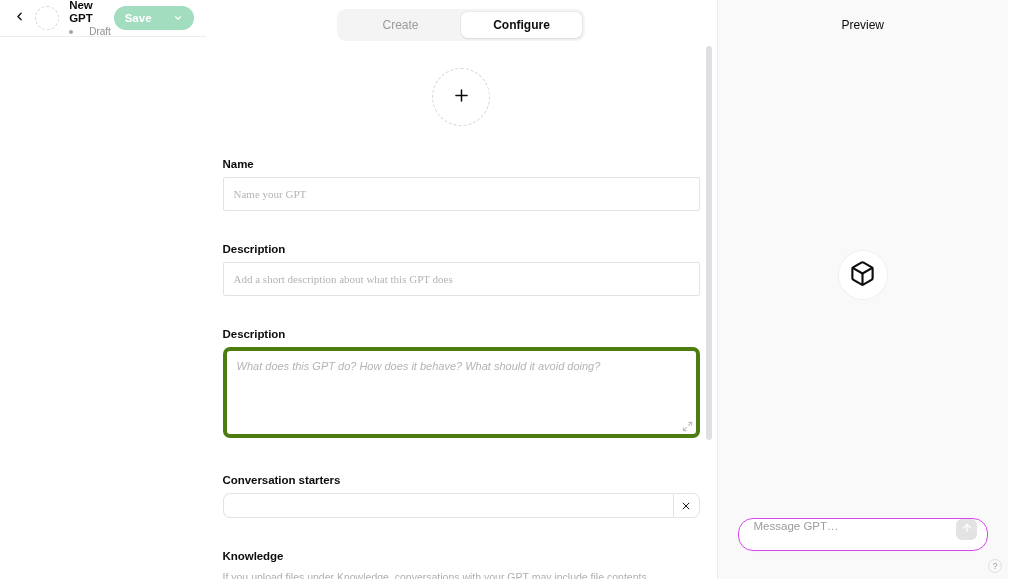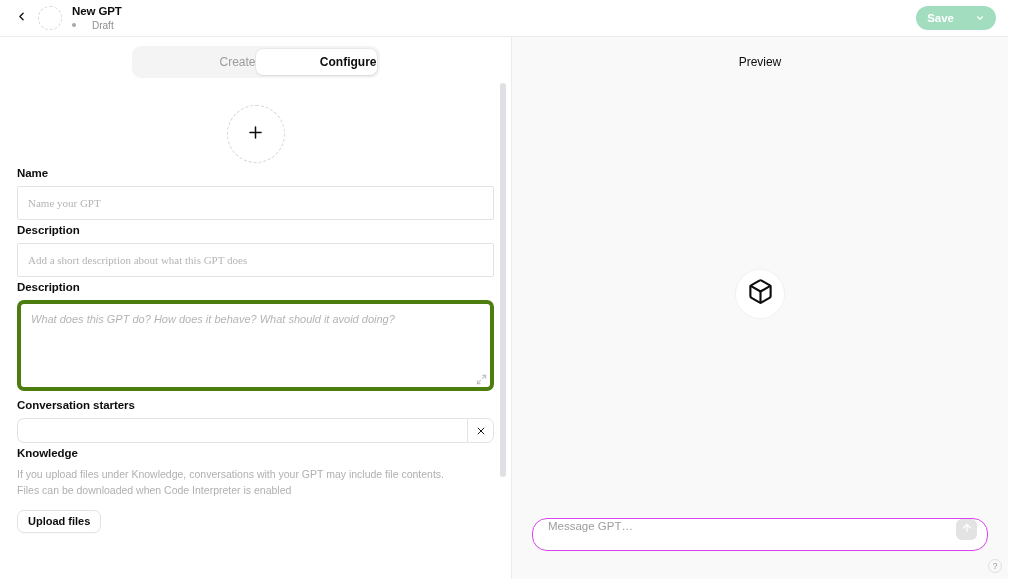--- a/index.html
+++ b/index.html
@@ -6,21 +6,21 @@
   html, body {
     margin: 0; padding: 0;
     width: 1024px; height: 579px;
     overflow: hidden;
     background: #ffffff;
     font-family: "Liberation Sans", sans-serif;
     color: #0d0d0d;
     -webkit-font-smoothing: antialiased;
   }
 
-  .app { width: 1008px; height: 579px; display: flex; flex-direction: column; }
+  .app { width: 1008px; height: 579px; display: flex; }
 
   
   .topbar {
     height: 37px;
     flex: 0 0 37px;
     display: flex;
     align-items: center;
     padding: 0 12px 0 8px;
     background: #ffffff;
     border-bottom: 1px solid #ececec;
@@ -99,21 +99,21 @@
   .tabs-wrap { display: flex; justify-content: center; padding-top: 9px; }
   .tabs {
     display: flex;
     background: #f4f4f4;
     border-radius: 9px;
     padding: 3px;
     width: 248px;
   }
   .tab {
     flex: 1;
-    text-align: right;
+    text-align: center;
     font-size: 12px;
     padding: 6px 0;
     border-radius: 7px;
     cursor: pointer;
     color: #9b9b9b;
     font-weight: 400;
   }
   .tab.active {
     background: #ffffff;
     color: #0d0d0d;
@@ -126,21 +126,21 @@
   .uploader {
     width: 58px; height: 58px;
     border-radius: 50%;
     border: 1.5px dashed #d4d4d4;
     display: flex; align-items: center; justify-content: center;
     cursor: pointer;
     background: #ffffff;
   }
 
   
-  .field { margin-top: 4px; }
+  .field { margin-top: 32px; }
   .field-label {
     font-size: 11.5px;
     font-weight: 700;
     color: #0d0d0d;
     margin-bottom: 7px;
     letter-spacing: -0.05px;
   }
   .text-input {
     width: 100%;
     height: 25px;

